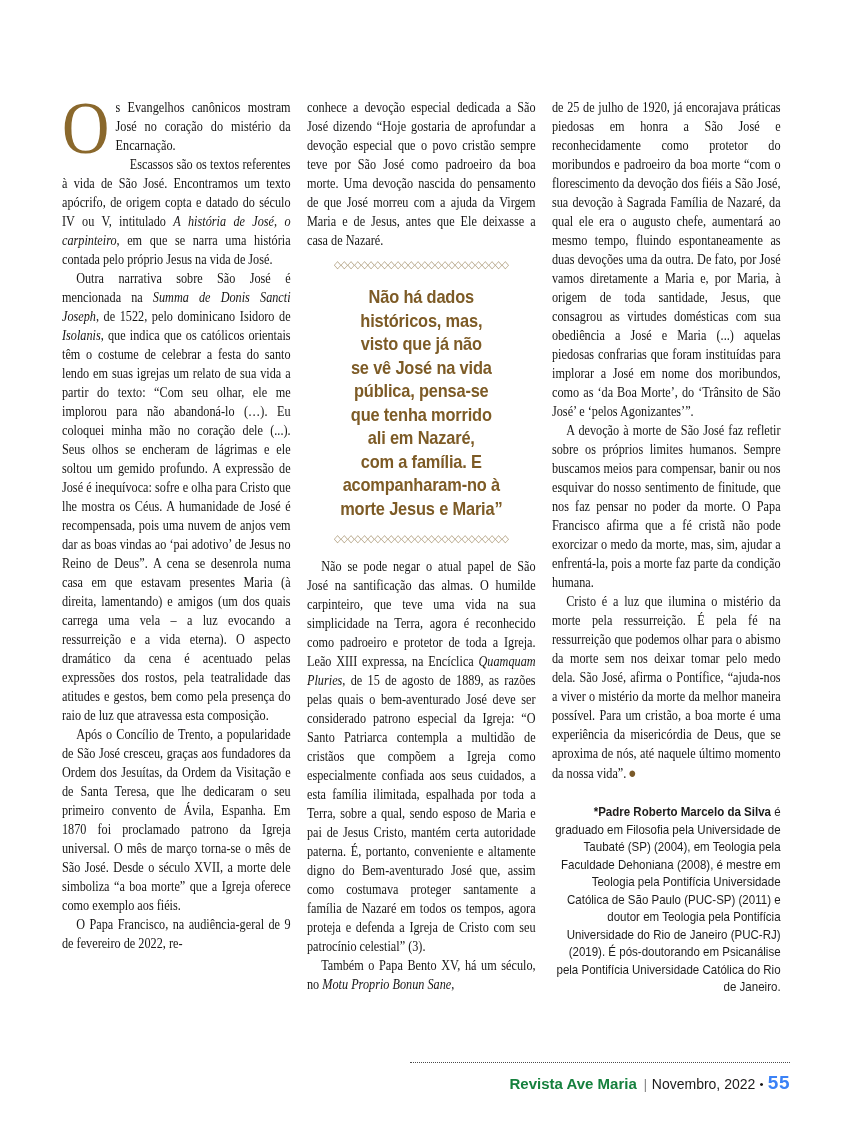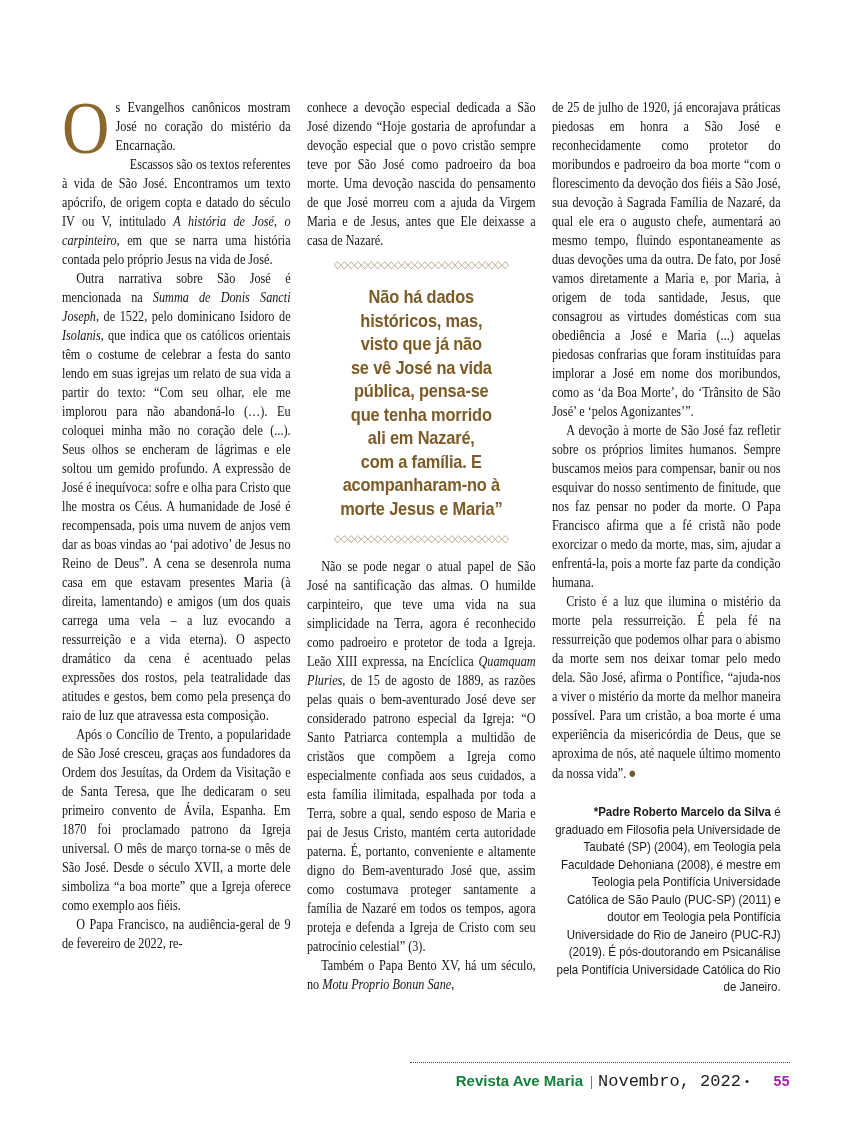--- a/index.html
+++ b/index.html
@@ -77,25 +77,25 @@
     white-space: nowrap;
   }
   .footer .brand {
     font-family: "Liberation Sans", sans-serif;
     font-weight: bold; font-size: 15px; color: #15803d;
   }
   .footer .sep {
     font-family: "Liberation Serif", serif;
     font-weight: 300; color: #4c4c4c; padding: 0 5px 0 7px; font-size: 15px;
   }
-  .footer .issue { font-family: Liberation Mono, monospace; font-size: 17px; color: #1c1b1a; }
+  .footer .issue { font-family: Liberation Sans, sans-serif; font-size: 14px; color: #1c1b1a; }
   .footer .dot { font-size: 13px; padding: 0 4px; color: #171514; }
   .footer .pagenum {
     font-family: "Liberation Sans", sans-serif;
-    font-weight: bold; font-size: 14px; color: #a21caf; letter-spacing: 0.5px; margin-left: 20px;
+    font-weight: bold; font-size: 19px; color: #3b82f6; letter-spacing: 0.5px;
   }
 </style>
 </head>
 <body>
 
 <div class="page">
 
   <section class="col col-1">
     <p class="para noindent"><span class="dropcap">O</span><span><span>s Evangelhos canônicos mostram José no coração do mistério da Encarnação.</span></span></p>
     <p class="para"><span>Escassos são os textos referentes à vida de São José. Encontramos um texto apócrifo, de origem copta e datado do século IV ou V, intitulado </span><span class="i">A história de José, o carpinteiro</span><span>, em que se narra uma história contada pelo próprio Jesus na vida de José.</span></p>

